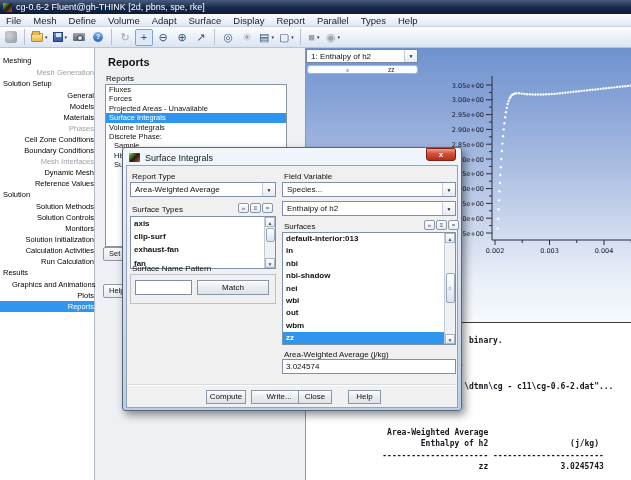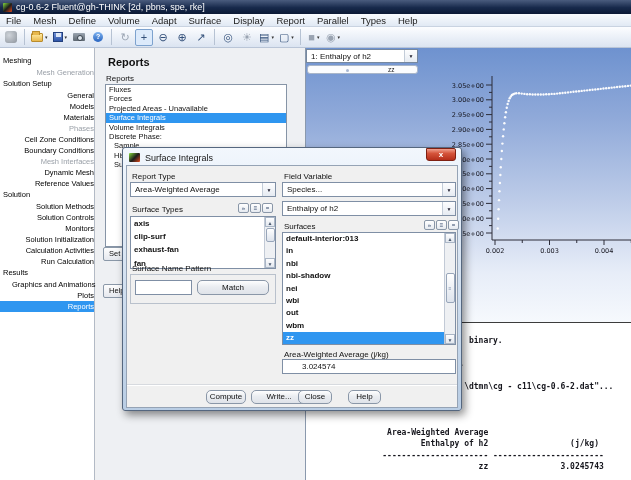--- a/index.html
+++ b/index.html
@@ -83,24 +83,24 @@
   .li{height:12.4px;line-height:12.4px;font-size:8px;padding-left:3px;color:#111;white-space:nowrap;font-weight:bold;}
   .li.selected{background:#2f96f0;color:#fff;}
   .sb{position:absolute;right:0;top:0;bottom:0;width:11px;background:#eef0f3;border-left:1px solid #c2cad6;}
   .sb .up,.sb .dn{position:absolute;left:0;right:0;height:10px;font-size:5px;text-align:center;line-height:10px;color:#4a5a70;
     background:linear-gradient(#fdfdfe,#e2e7ee);border:1px solid #aab6c6;}
   .sb .up{top:0;} .sb .dn{bottom:0;}
   .sb .thumb{position:absolute;left:0.5px;width:9px;background:linear-gradient(#ffffff,#dde3ec);border:1px solid #98a6ba;border-radius:2px;
     font-size:5px;color:#8595ad;text-align:center;}
   .mini{position:absolute;width:11px;height:10px;background:linear-gradient(#fff,#e6eaf0);border:1px solid #8a97a8;border-radius:2px;
     font-size:6px;line-height:8px;text-align:center;color:#33486b;}
-  .btn{position:absolute;background:linear-gradient(#fefefe,#eaedf1 45%,#dfe3e9);border:1px solid #8a97a8;border-radius:5px;
+  .btn{position:absolute;background:linear-gradient(#fefefe,#eaedf1 45%,#dfe3e9);border:1px solid #8a97a8;border-radius:0;
     font-size:8px;color:#111;text-align:center;}
   .groupbox{position:absolute;border:1px solid #b9c1cc;}
-  .textinput{position:absolute;background:#fff;border:1px solid #7f8fa5;font-size:8px;padding-left:19px;color:#111;}
+  .textinput{position:absolute;background:#fff;border:1px solid #7f8fa5;font-size:8px;padding-left:3px;color:#111;}
   .dlg-foot-line{position:absolute;left:0;right:0;height:1px;background:#d7dadf;box-shadow:0 1px 0 #fff;}
 </style>
 </head>
 <body>
 
 <div id="root">
 
   <div class="titlebar">
     <span class="app-icon"></span>
     <span>cg-0.6-2 Fluent@gh-THINK  [2d, pbns, spe, rke]</span>

